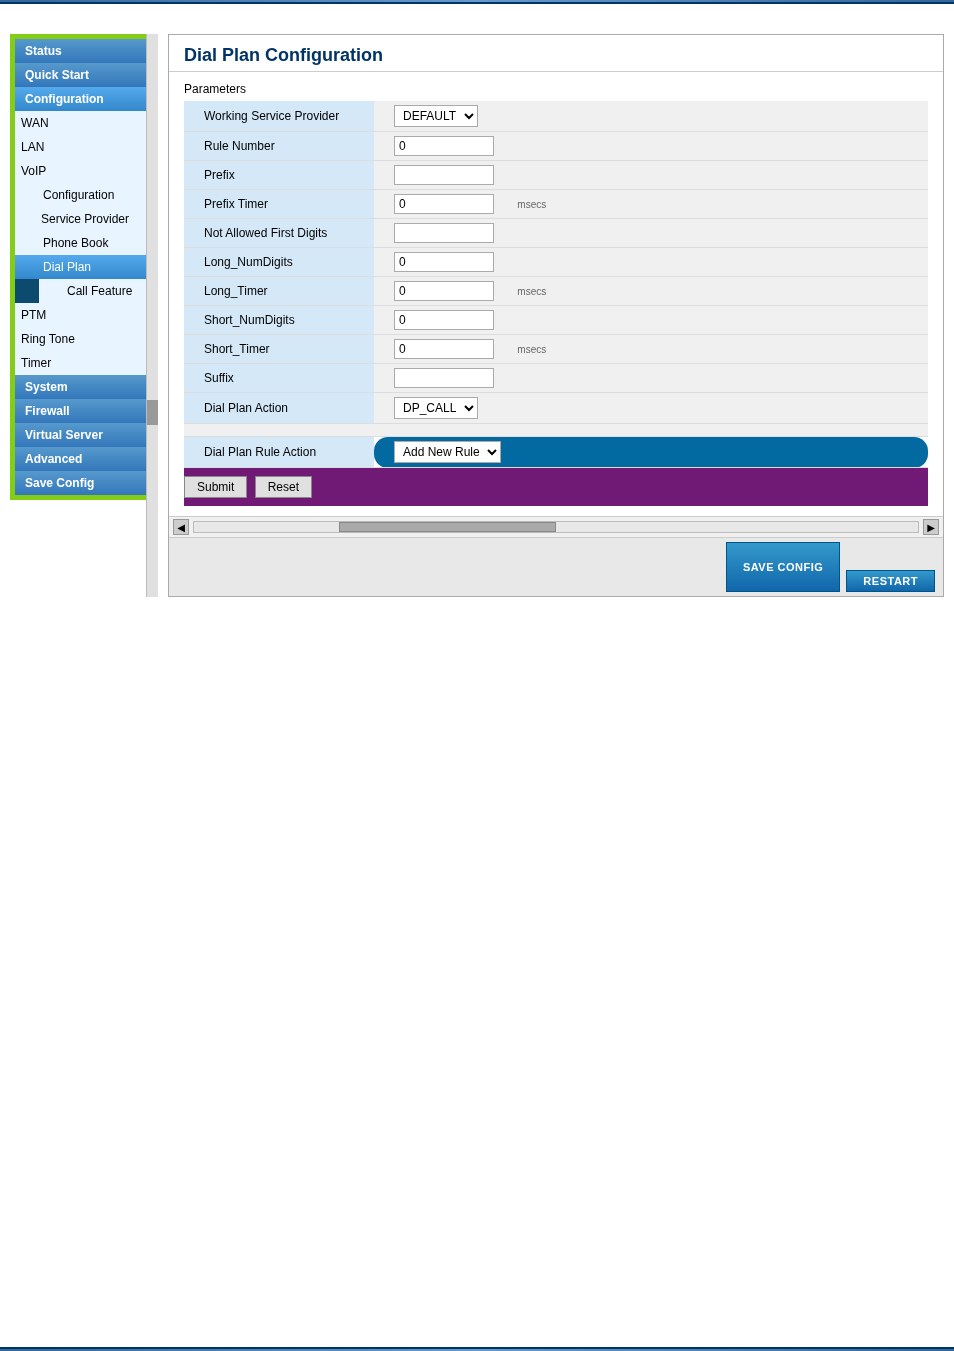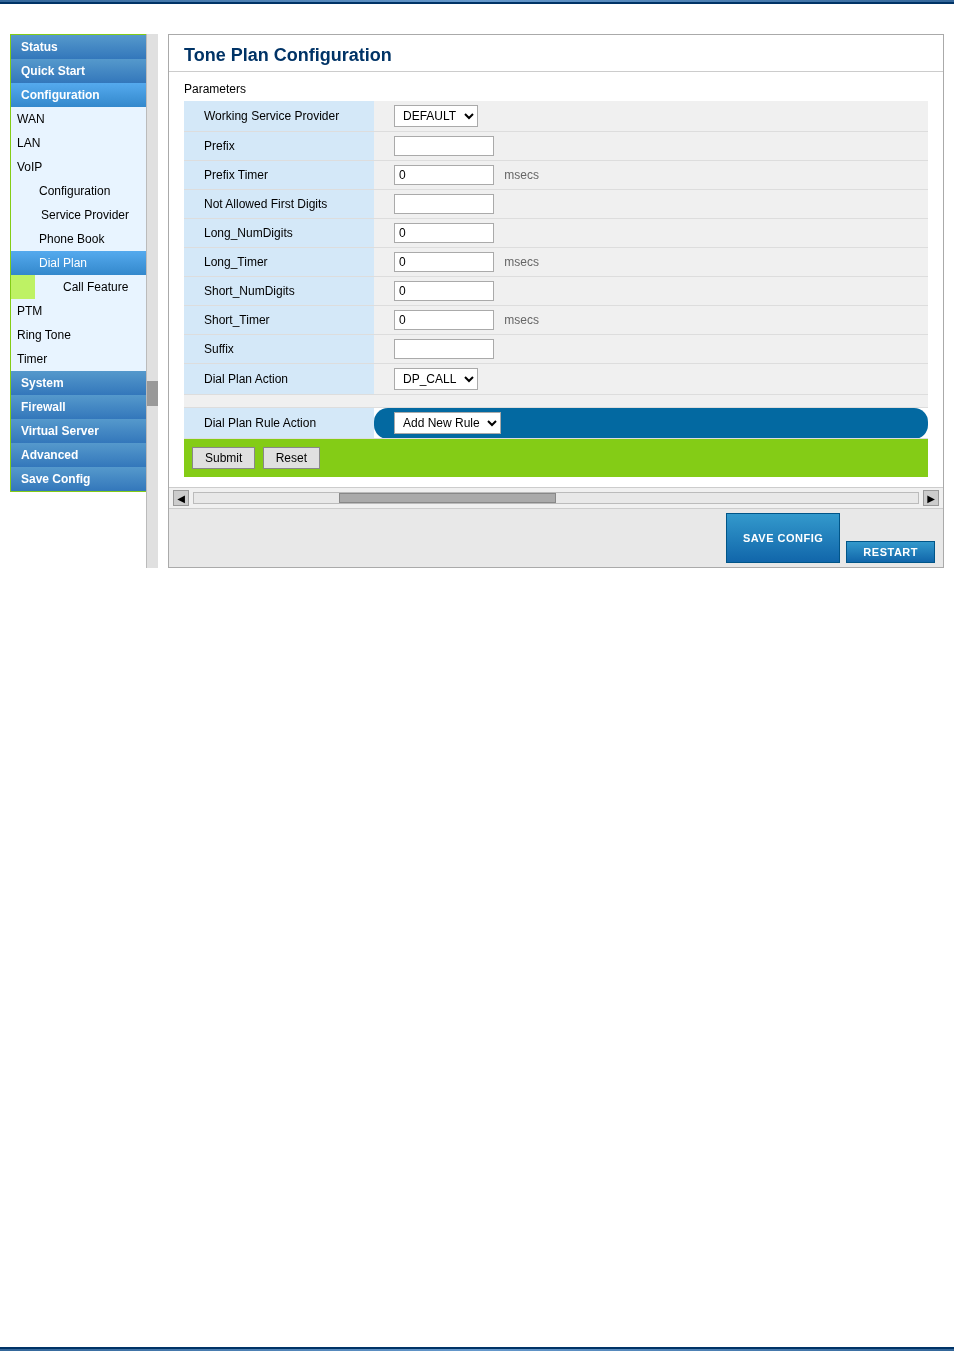--- a/index.html
+++ b/index.html
@@ -26,22 +26,22 @@
     .main-container {
       display: flex;
       padding: 20px 10px;
       gap: 10px;
       margin-top: 10px;
     }
     
     .sidebar {
       width: 160px;
       flex-shrink: 0;
-      border: 1px solid #84cc16;
-      background: #bef264;
+      border: 5px solid #84cc16;
+      background: #0c4a6e;
     }
     .sidebar-item {
       display: block;
       padding: 5px 10px;
       font-size: 12px;
       cursor: pointer;
       text-decoration: none;
       color: #000000;
     }
     .sidebar-item.top-level {
@@ -108,38 +108,38 @@
       background: #ffffff;
     }
     .params-table select {
       padding: 2px 4px;
       border: 1px solid #aaaaaa;
       font-size: 12px;
       background: #ffffff;
     }
     .msecs-label {
       color: #666666;
-      margin-left: 7px;
-      font-size: 12px;
+      margin-left: 20px;
+      font-size: 10px;
       text-align: center;
     }
     .divider-row td {
       padding: 6px 0 !important;
       background: #f0f0f0 !important;
     }
     .rule-action-row td:first-child {
       background: #d4e8f8;
     }
     .rule-action-row td:last-child {
       background: #0369a1;
       border-radius: 14px;
     }
     .submit-row {
-      padding: 8px 8px;
-      background: #84cc16;
+      padding: 8px 0;
+      background: #701a75;
     }
     .submit-btn {
       padding: 3px 12px;
       background: #e0e0e0;
       border: 1px solid #888888;
       cursor: pointer;
       font-size: 12px;
       margin-right: 4px;
     }
     .reset-btn {
@@ -247,33 +247,39 @@
       <div class="sidebar-item top-level">Virtual Server</div>
       <div class="sidebar-item top-level">Advanced</div>
       <div class="sidebar-item top-level">Save Config</div>
     </div>
     <div style="position:absolute; right:0; top:0; width:12px; height:100%; background:#e0e0e0; border-left:1px solid #bbbbbb;">
       <div style="position:absolute; top:65%; width:100%; height:25px; background:#999999;"></div>
     </div>
   </div>
 
   <div style="flex:1; border:1px solid #aaaaaa; background:#ffffff;">
-    <div class="page-title">Tone Plan Configuration</div>
+    <div class="page-title">Dial Plan Configuration</div>
 
     <div class="params-section">
       <div class="params-header">Parameters</div>
 
       <table class="params-table">
         <tbody>
             <tr>
           <td>Working Service Provider</td>
           <td>
             <select>
               <option>DEFAULT</option>
             </select>
+          </td>
+        </tr>
+        <tr>
+          <td>Rule Number</td>
+          <td>
+            <input type="text" value="0" style="">
           </td>
         </tr>
         <tr>
           <td>Prefix</td>
           <td>
             <input type="text" value="" style="">
           </td>
         </tr>
         <tr>
           <td>Prefix Timer</td>

